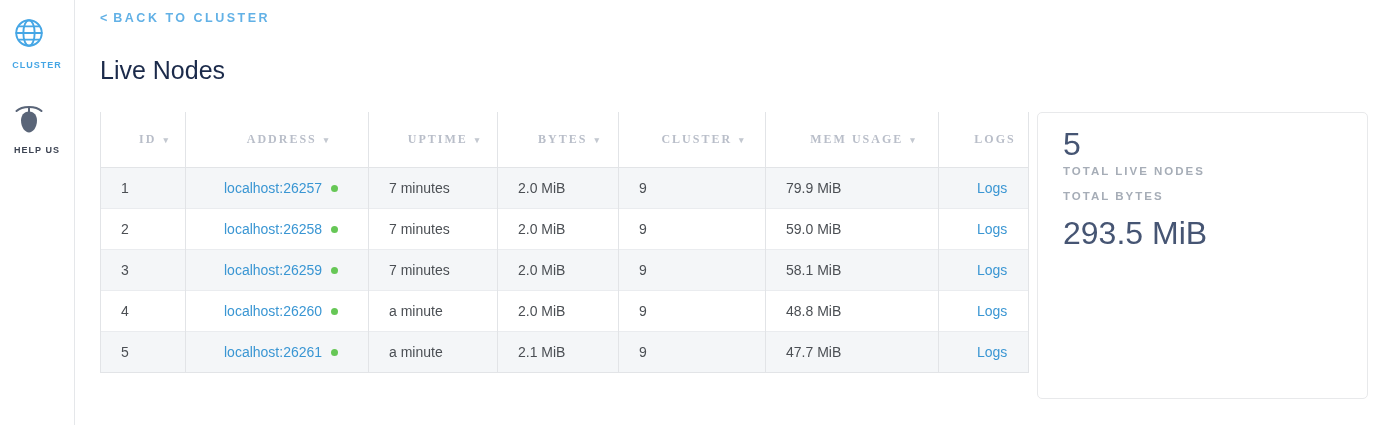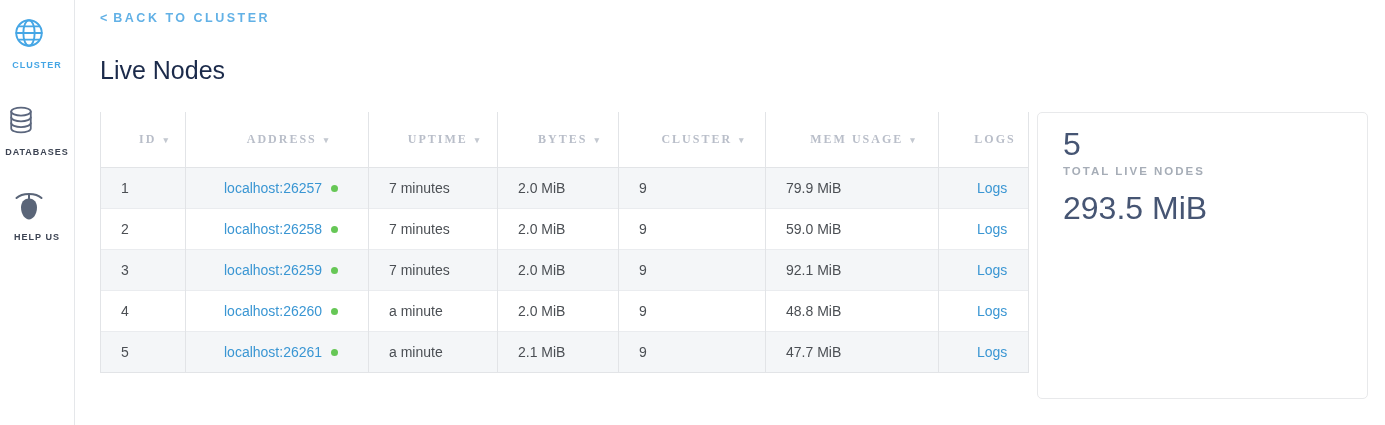--- a/index.html
+++ b/index.html
@@ -85,31 +85,20 @@
         <ellipse cx="18" cy="18" rx="6" ry="13.5"></ellipse>
         <line x1="4.5" y1="18" x2="31.5" y2="18"></line>
         <line x1="7.5" y1="11" x2="28.5" y2="11"></line>
         <line x1="7.5" y1="25" x2="28.5" y2="25"></line>
       </svg>
     </span>
     <span class="nav-label">CLUSTER</span>
   </div>
   <div class="nav-item">
     <span class="nav-icon">
-      <svg width="32" height="34" viewBox="0 0 36 36" fill="none" stroke="#5b667d" stroke-width="2" stroke-linecap="round">
-        <ellipse cx="18" cy="8.5" rx="11" ry="4.5"></ellipse>
-        <path d="M7 8.5 v19 c0 2.5 4.9 4.5 11 4.5 s11 -2 11 -4.5 v-19"></path>
-        <path d="M7 15 c0 2.5 4.9 4.5 11 4.5 s11 -2 11 -4.5"></path>
-        <path d="M7 21.5 c0 2.5 4.9 4.5 11 4.5 s11 -2 11 -4.5"></path>
-      </svg>
-    </span>
-    <span class="nav-label">DATABASES</span>
-  </div>
-  <div class="nav-item">
-    <span class="nav-icon">
       <svg width="30" height="32" viewBox="0 0 30 32" fill="none">
         <path d="M2.5 8 C 8 2.5, 22 2.5, 27.5 8" stroke="#5a6578" stroke-width="2" stroke-linecap="round"></path>
         <line x1="15" y1="4.5" x2="15" y2="10" stroke="#5a6578" stroke-width="2"></line>
         <path d="M15 8.5 C 20.5 8.5 23 13 23 17.5 C 23 24.5 18.8 29.5 15 29.5 C 11.2 29.5 7 24.5 7 17.5 C 7 13 9.5 8.5 15 8.5 Z" fill="#5a6578"></path>
       </svg>
     </span>
     <span class="nav-label">HELP US</span>
   </div>
 </aside>
 
@@ -157,21 +146,21 @@
       <td>9</td>
       <td>59.0 MiB</td>
       <td><a>Logs</a></td>
     </tr>
     <tr class="shaded">
       <td>3</td>
       <td><a>localhost:26259</a><span class="live-dot"></span></td>
       <td>7 minutes</td>
       <td>2.0 MiB</td>
       <td>9</td>
-      <td>92.1 MiB</td>
+      <td>58.1 MiB</td>
       <td><a>Logs</a></td>
     </tr>
     <tr>
       <td>4</td>
       <td><a>localhost:26260</a><span class="live-dot"></span></td>
       <td>a minute</td>
       <td>2.0 MiB</td>
       <td>9</td>
       <td>48.8 MiB</td>
       <td><a>Logs</a></td>
@@ -187,17 +176,18 @@
     </tr>
   </tbody>
 </table>
 
 <section class="summary-card">
   <div class="stat">
     <div class="stat-value">5</div>
     <div class="stat-label">TOTAL LIVE NODES</div>
   </div>
   <div class="stat">
+    <div class="stat-label">TOTAL BYTES</div>
   </div>
   <div class="stat">
     <div class="stat-value">293.5 MiB</div>
   </div>
 </section>
 
 </body></html>

